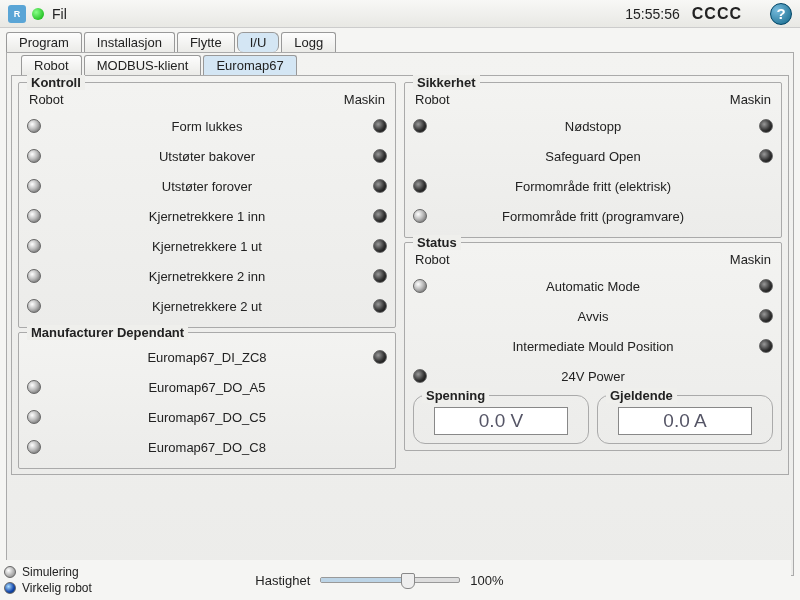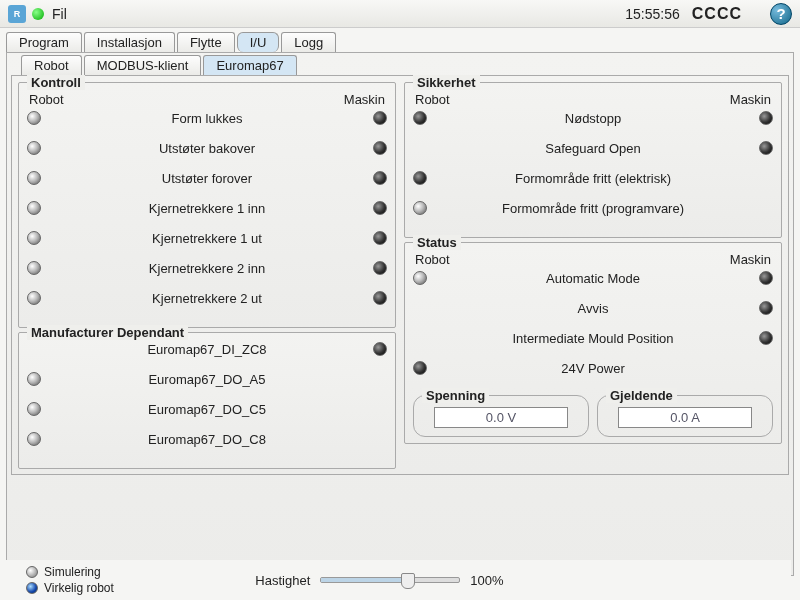--- a/index.html
+++ b/index.html
@@ -25,32 +25,32 @@
 .inner-panel { border:1px solid #aaa; background: linear-gradient(#f3f3f1,#ececea); padding:6px 6px; height: 400px; margin-top:0;}
 
 .columns { display:flex; gap:8px; height:100%; }
 .col { flex:1; display:flex; flex-direction:column; gap:4px;}
 
 .group { border:1px solid #aaa; border-radius:2px; padding:2px 8px 6px 8px; position:relative; background: linear-gradient(#f3f3f1,#ececea);}
 .group-title { position:relative; top:-10px; background: #efefec; padding:0 4px; font-weight:bold; font-size:13px; display:inline-block;}
 .group-body { margin-top:-8px; }
 
 .hdr-row { display:flex; justify-content:space-between; font-size:13px; margin-bottom:4px; padding:0 2px;}
-.signal-row { display:flex; align-items:flex-start; height:30px; }
+.signal-row { display:flex; align-items:center; height:30px; }
 .led { width:14px; height:14px; border-radius:50%; background: radial-gradient(circle at 35% 35%, #fff, #bbb 45%, #555); border:1px solid #666; flex-shrink:0;}
 .led.dark { background: radial-gradient(circle at 35% 35%, #999, #333 55%, #000);}
 .led.none { visibility:hidden; }
 .sig-label { flex:1; text-align:center; font-size:13px;}
 
 .val-groups { display:flex; gap:8px; margin-top:4px;}
 .val-group { flex:1; border:1px solid #aaa; border-radius:12px; padding:2px 8px 8px 8px; position:relative;}
 .val-title { position:relative; top:-10px; background:#efefec; padding:0 4px; font-weight:bold; font-size:13px; display:inline-block;}
-.val-box { border:1px solid #888; background:#fff; text-align:center; padding:2px 2px; color:#556; font-size:13px; margin-top:-6px; width:85%; margin-left:auto; margin-right:auto;}
-
-.footer { position:absolute; bottom:0; left:0; right:9px; height:40px; display:flex; align-items:center; padding:0 26px; background:#f5f5f3;}
+.val-box { border:1px solid #888; background:#fff; text-align:center; padding:2px 2px; color:#556; font-size:19px; margin-top:-6px; width:85%; margin-left:auto; margin-right:auto;}
+
+.footer { position:absolute; bottom:0; left:0; right:9px; height:40px; display:flex; align-items:center; padding:0 4px; background:#f5f5f3;}
 .radio-col { display:flex; flex-direction:column; gap:2px; font-size:12px;}
 .radio-row { display:flex; align-items:center; gap:6px;}
 .radio-dot { width:12px; height:12px; border-radius:50%; border:1px solid #666;}
 .radio-dot.gray { background: radial-gradient(circle at 35% 35%, #fff,#bbb 50%,#777);}
 .radio-dot.blue { background: radial-gradient(circle at 35% 35%, #adf,#14a 60%,#036);}
 .speed-wrap { flex:1; display:flex; align-items:center; justify-content:center; gap:10px;}
 .slider { width:140px; height:6px; background:#ddd; border:1px solid #999; position:relative; border-radius:2px;}
 .slider-fill { height:100%; width:60%; background:#bcd4e6;}
 .slider-thumb { position:absolute; top:-5px; left:58%; width:14px; height:16px; background:#eee; border:1px solid #888; border-radius:2px 2px 6px 6px;}
 </style>

